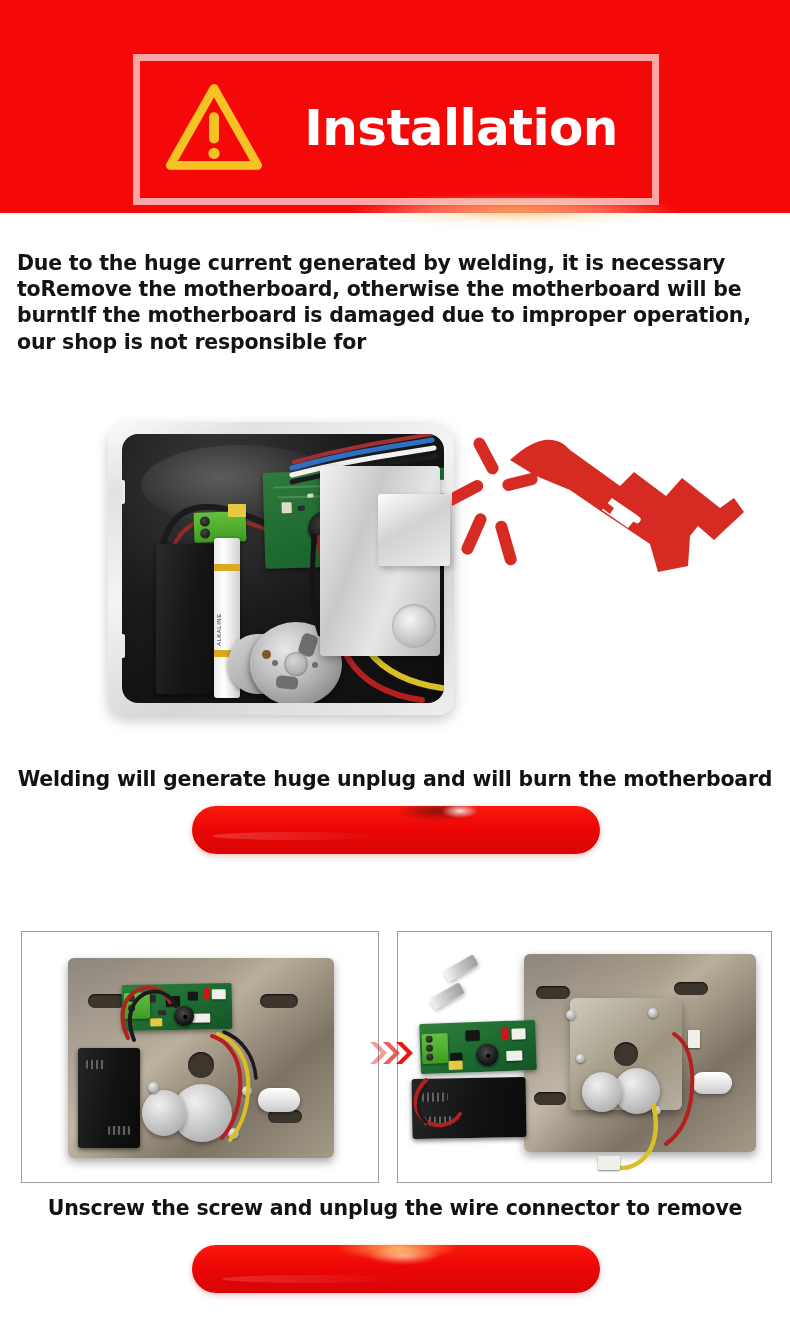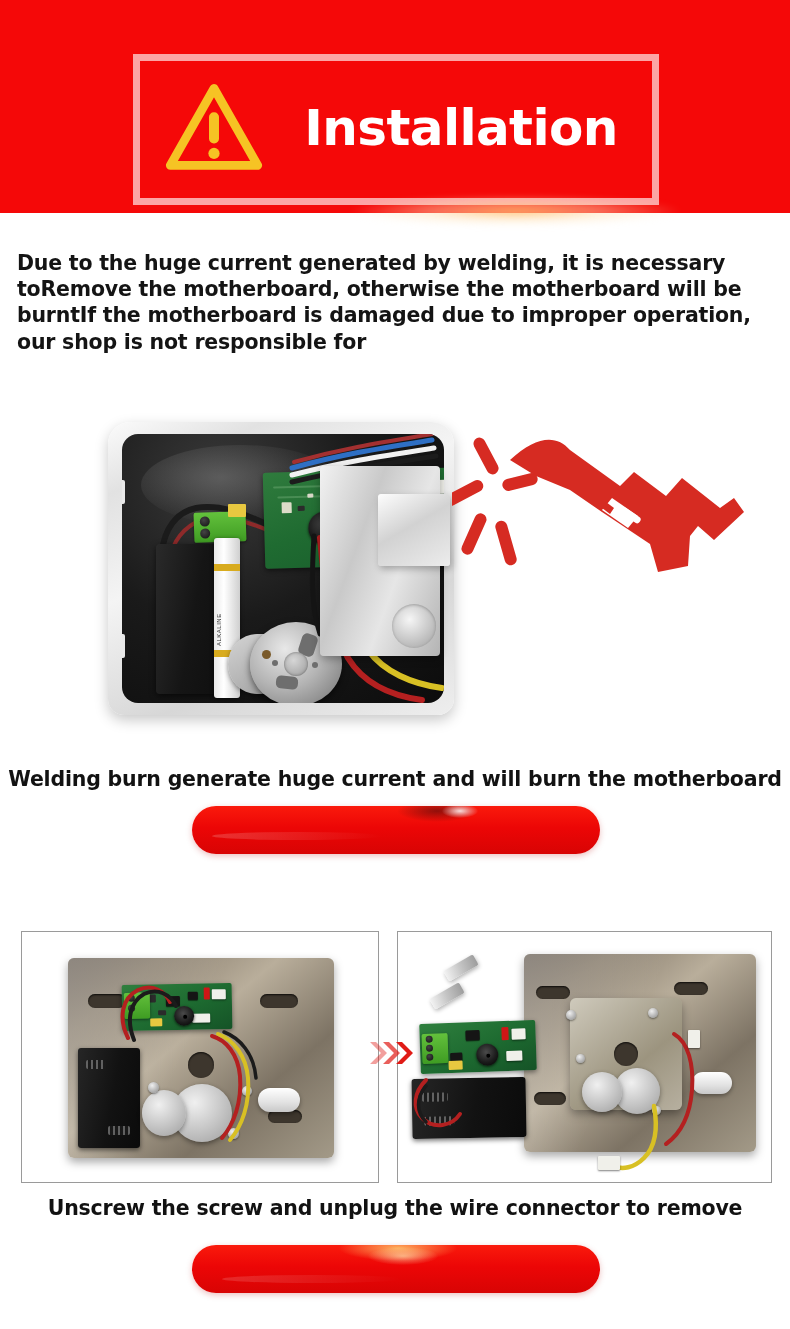--- a/index.html
+++ b/index.html
@@ -580,21 +580,21 @@
              L84 60
              Z" fill="#d62b22"></path>
 
     <path d="M160 82 L186 100 L176 112 L150 94 Z" fill="#ffffff"></path>
     <path d="M154 86 L162 92 L158 98 L150 92 Z" fill="#d62b22"></path>
     <rect x="168" y="96" width="22" height="7" rx="3" fill="#ffffff" transform="rotate(34 179 99)"></rect>
   </svg>
 
 </div>
 
-<div class="caption caption-1">Welding burn generate huge current and will burn the motherboard</div>
+<div class="caption caption-1">Welding will generate huge unplug and will burn the motherboard</div>
 
 <div class="red-bar red-bar-1">
   <div class="bar-glint" style="left:205px; top:-6px; width:80px; height:22px;
        background:radial-gradient(ellipse,rgba(60,10,10,0.55),rgba(0,0,0,0) 70%);"></div>
   <div class="bar-glint" style="left:250px; top:-2px; width:36px; height:14px;
        background:radial-gradient(ellipse,rgba(255,255,255,0.85),rgba(255,255,255,0) 72%);"></div>
   <div class="bar-glint" style="left:20px; top:26px; width:170px; height:8px;
        background:linear-gradient(90deg,rgba(255,255,255,0.18),rgba(255,255,255,0));"></div>
 </div>
 

